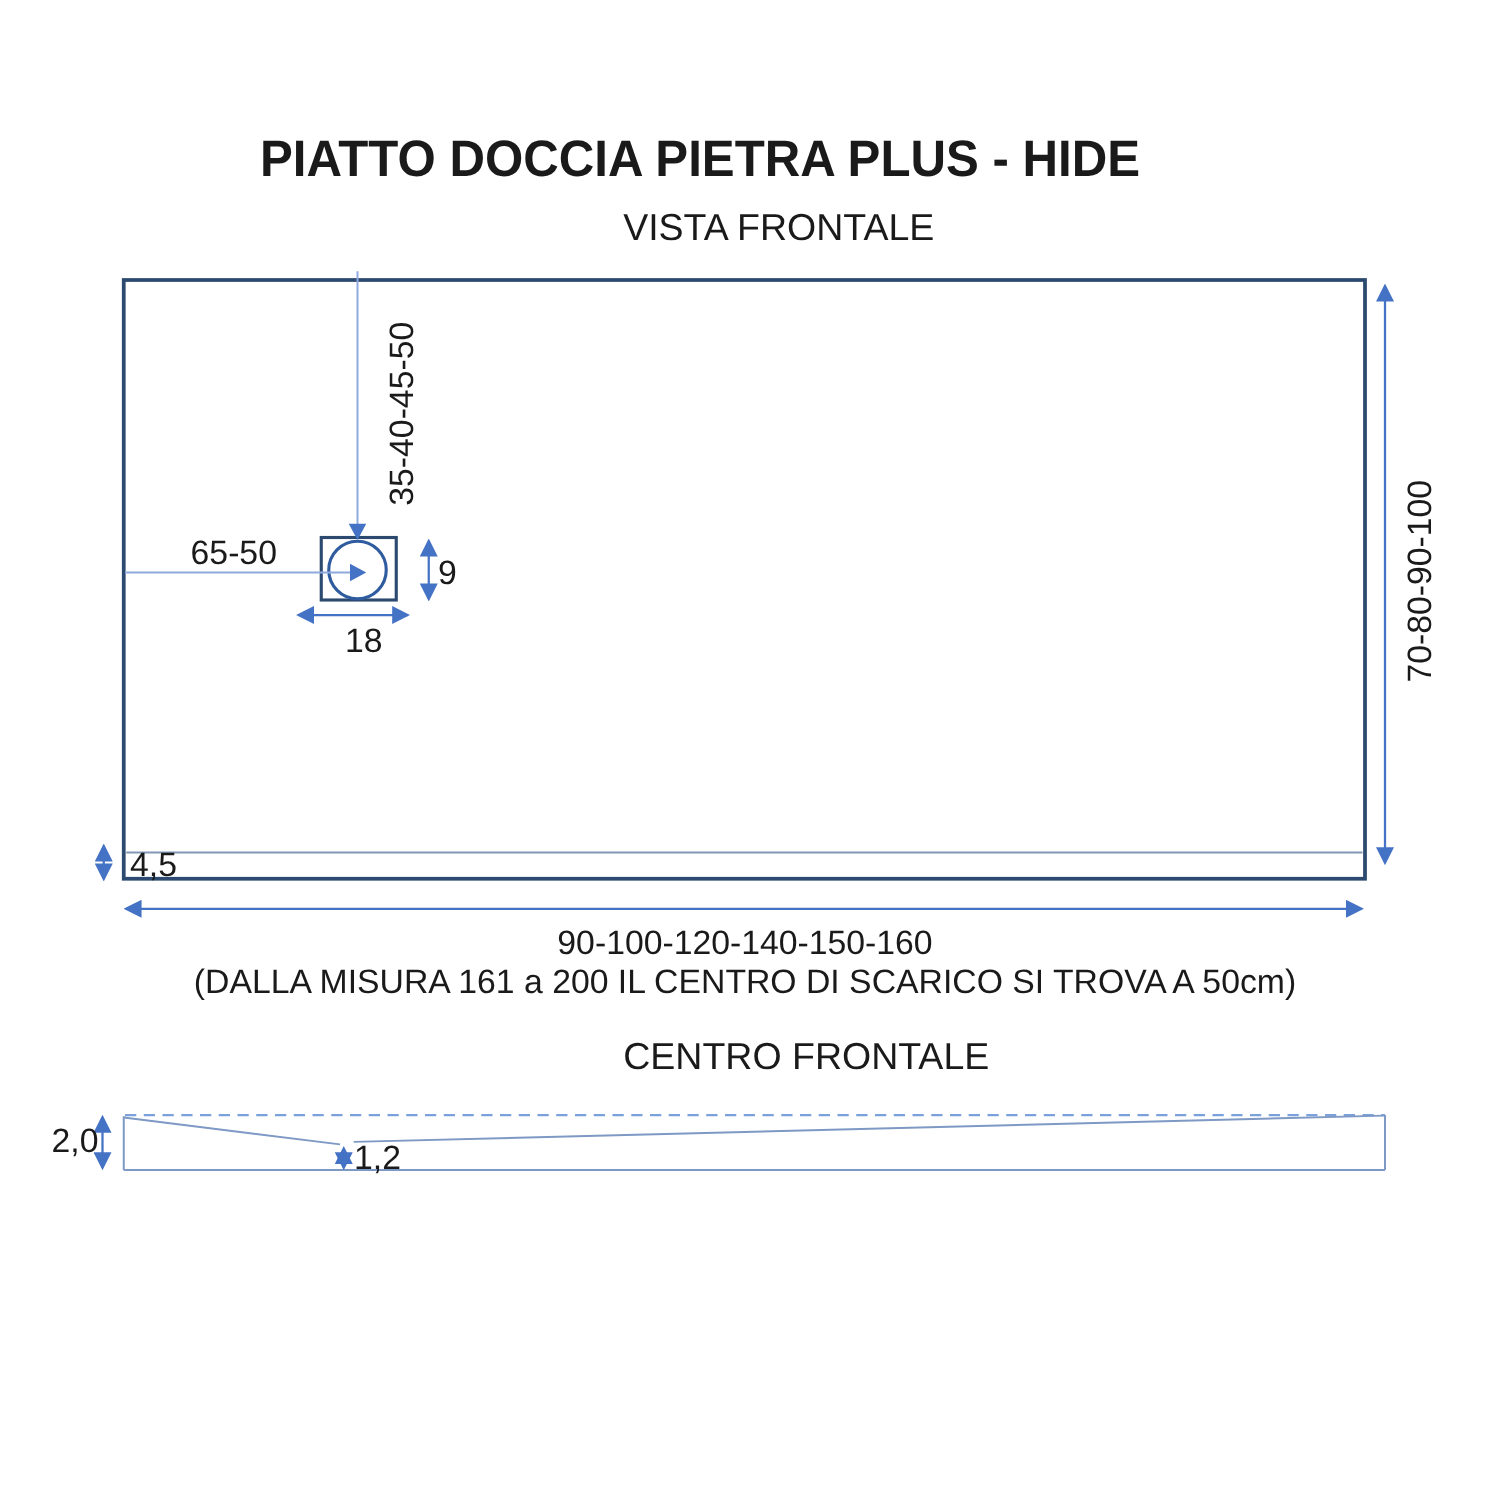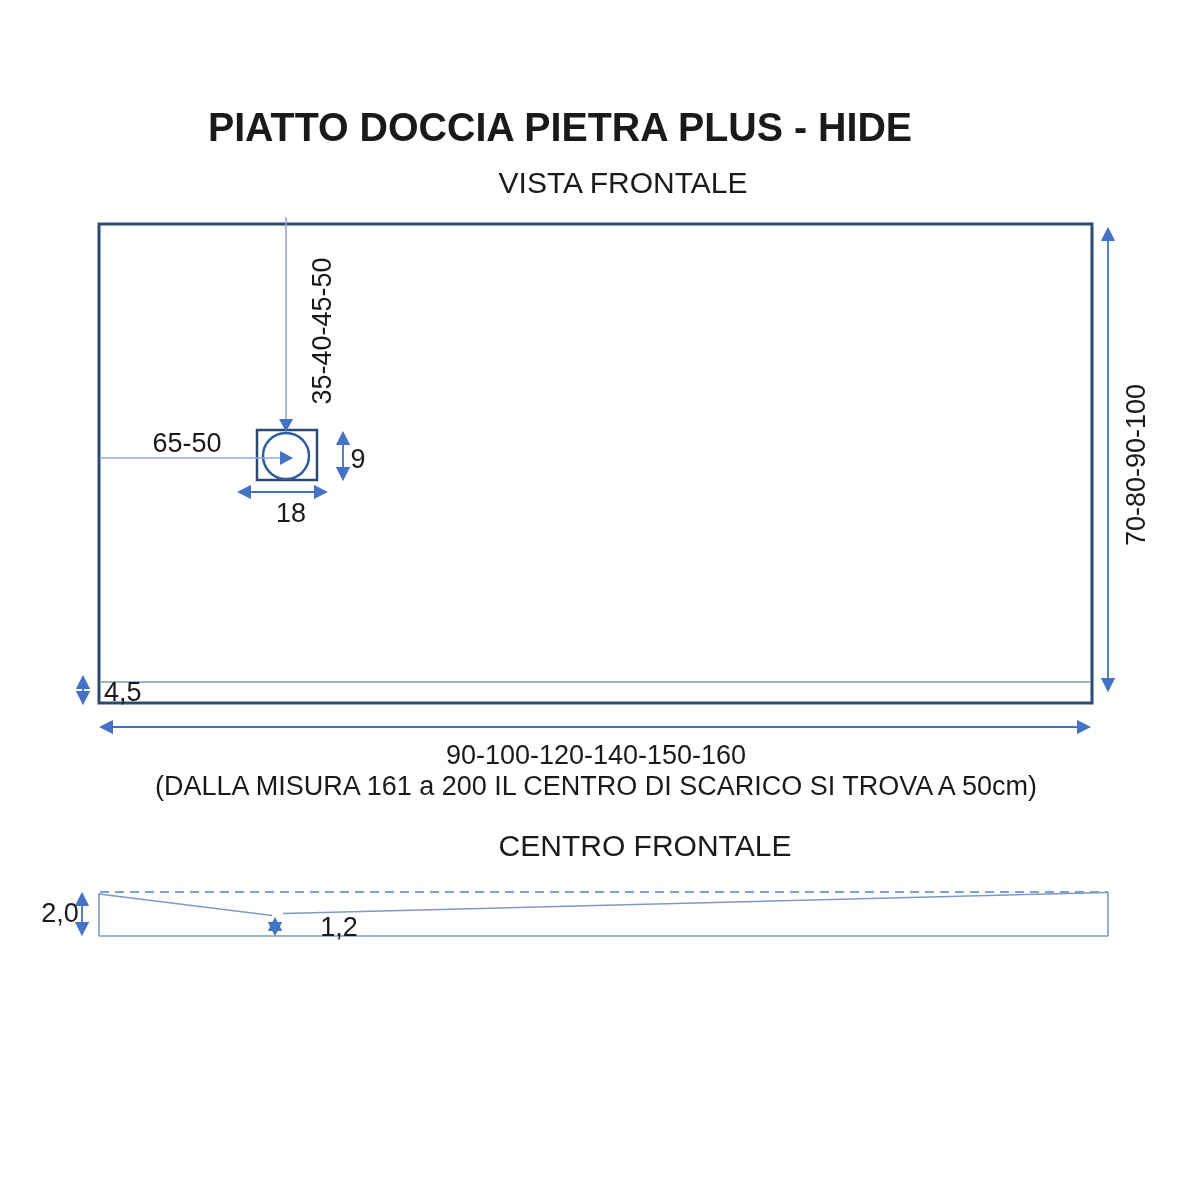--- a/index.html
+++ b/index.html
@@ -108,13 +108,13 @@
 <div class="lbl left" style="left:104px;top:692px;">4,5</div>
 
 <div class="lbl" style="left:596px;top:755px;text-align:center;">90-100-120-140-150-160</div>
 
 <div class="lbl" style="left:596px;top:786px;">(DALLA MISURA 161 a 200 IL CENTRO DI SCARICO SI TROVA A 50cm)</div>
 
 <div class="heading" style="left:645px;top:846px;">CENTRO FRONTALE</div>
 
 <div class="lbl" style="left:60px;top:913px;">2,0</div>
 
-<div class="lbl" style="left:302px;top:927px;margin-left:37px;">1,2</div>
+<div class="lbl" style="left:302px;top:927px;">1,2</div>
 
 </body></html>

